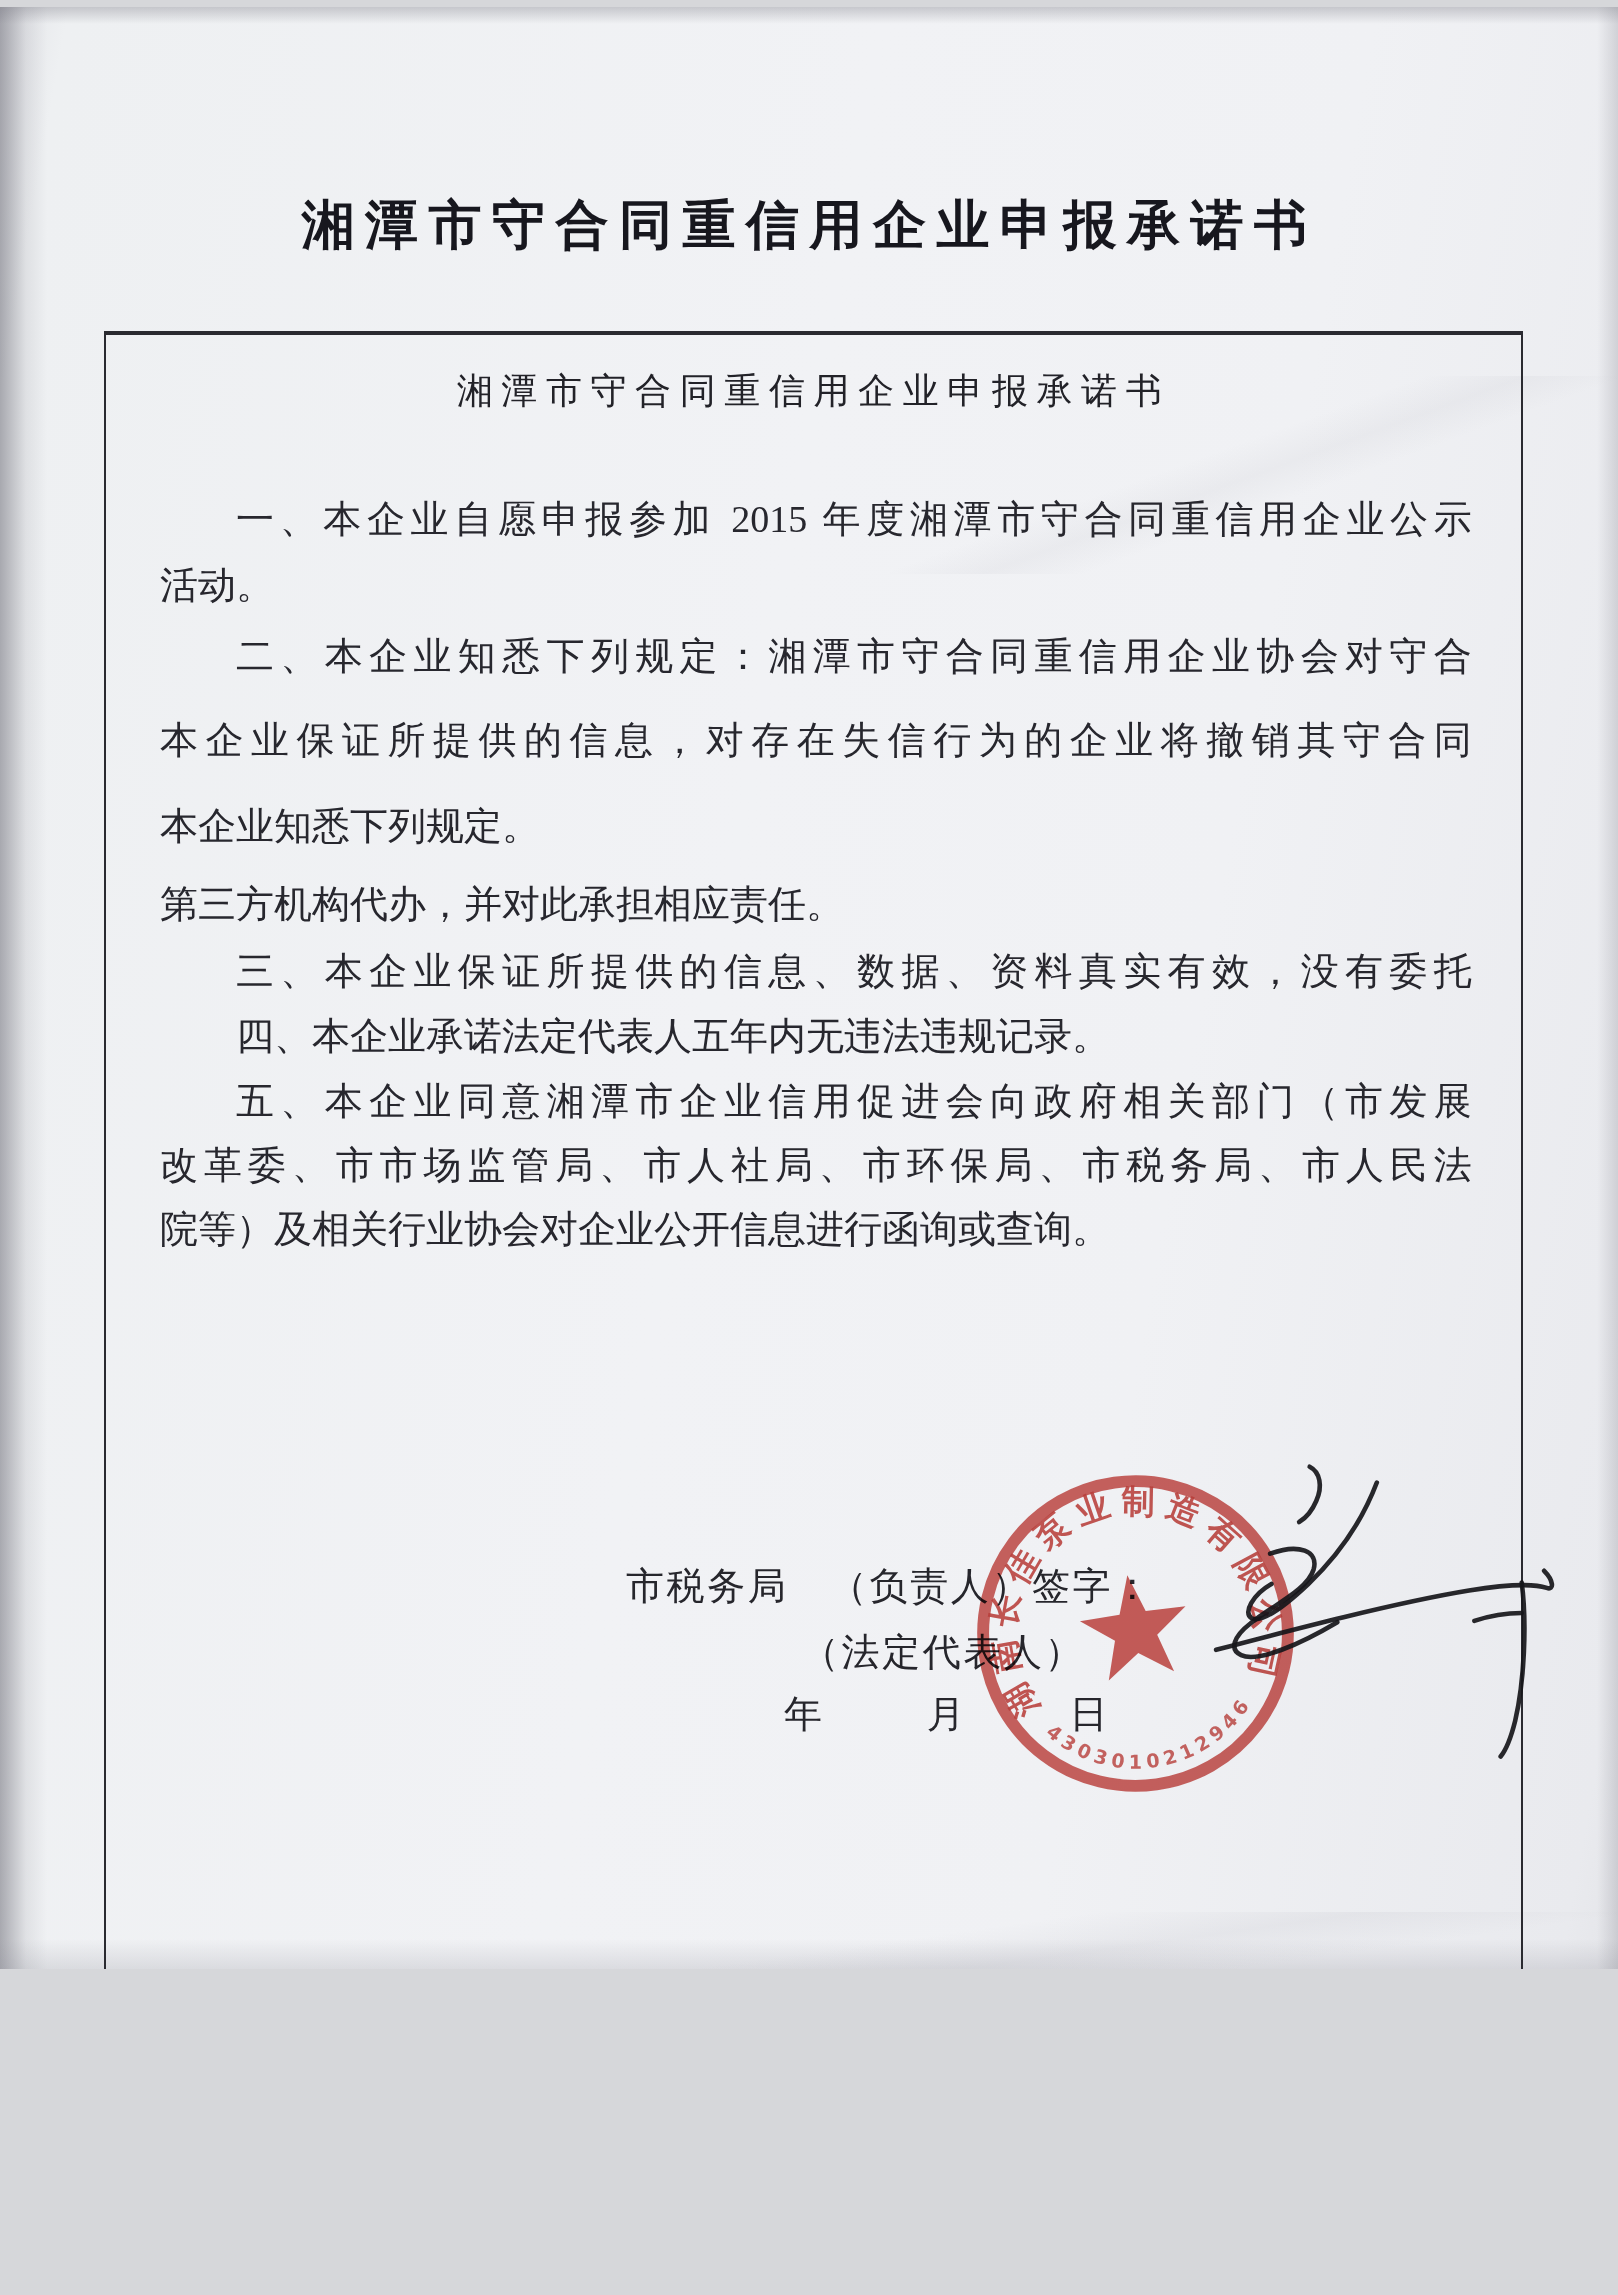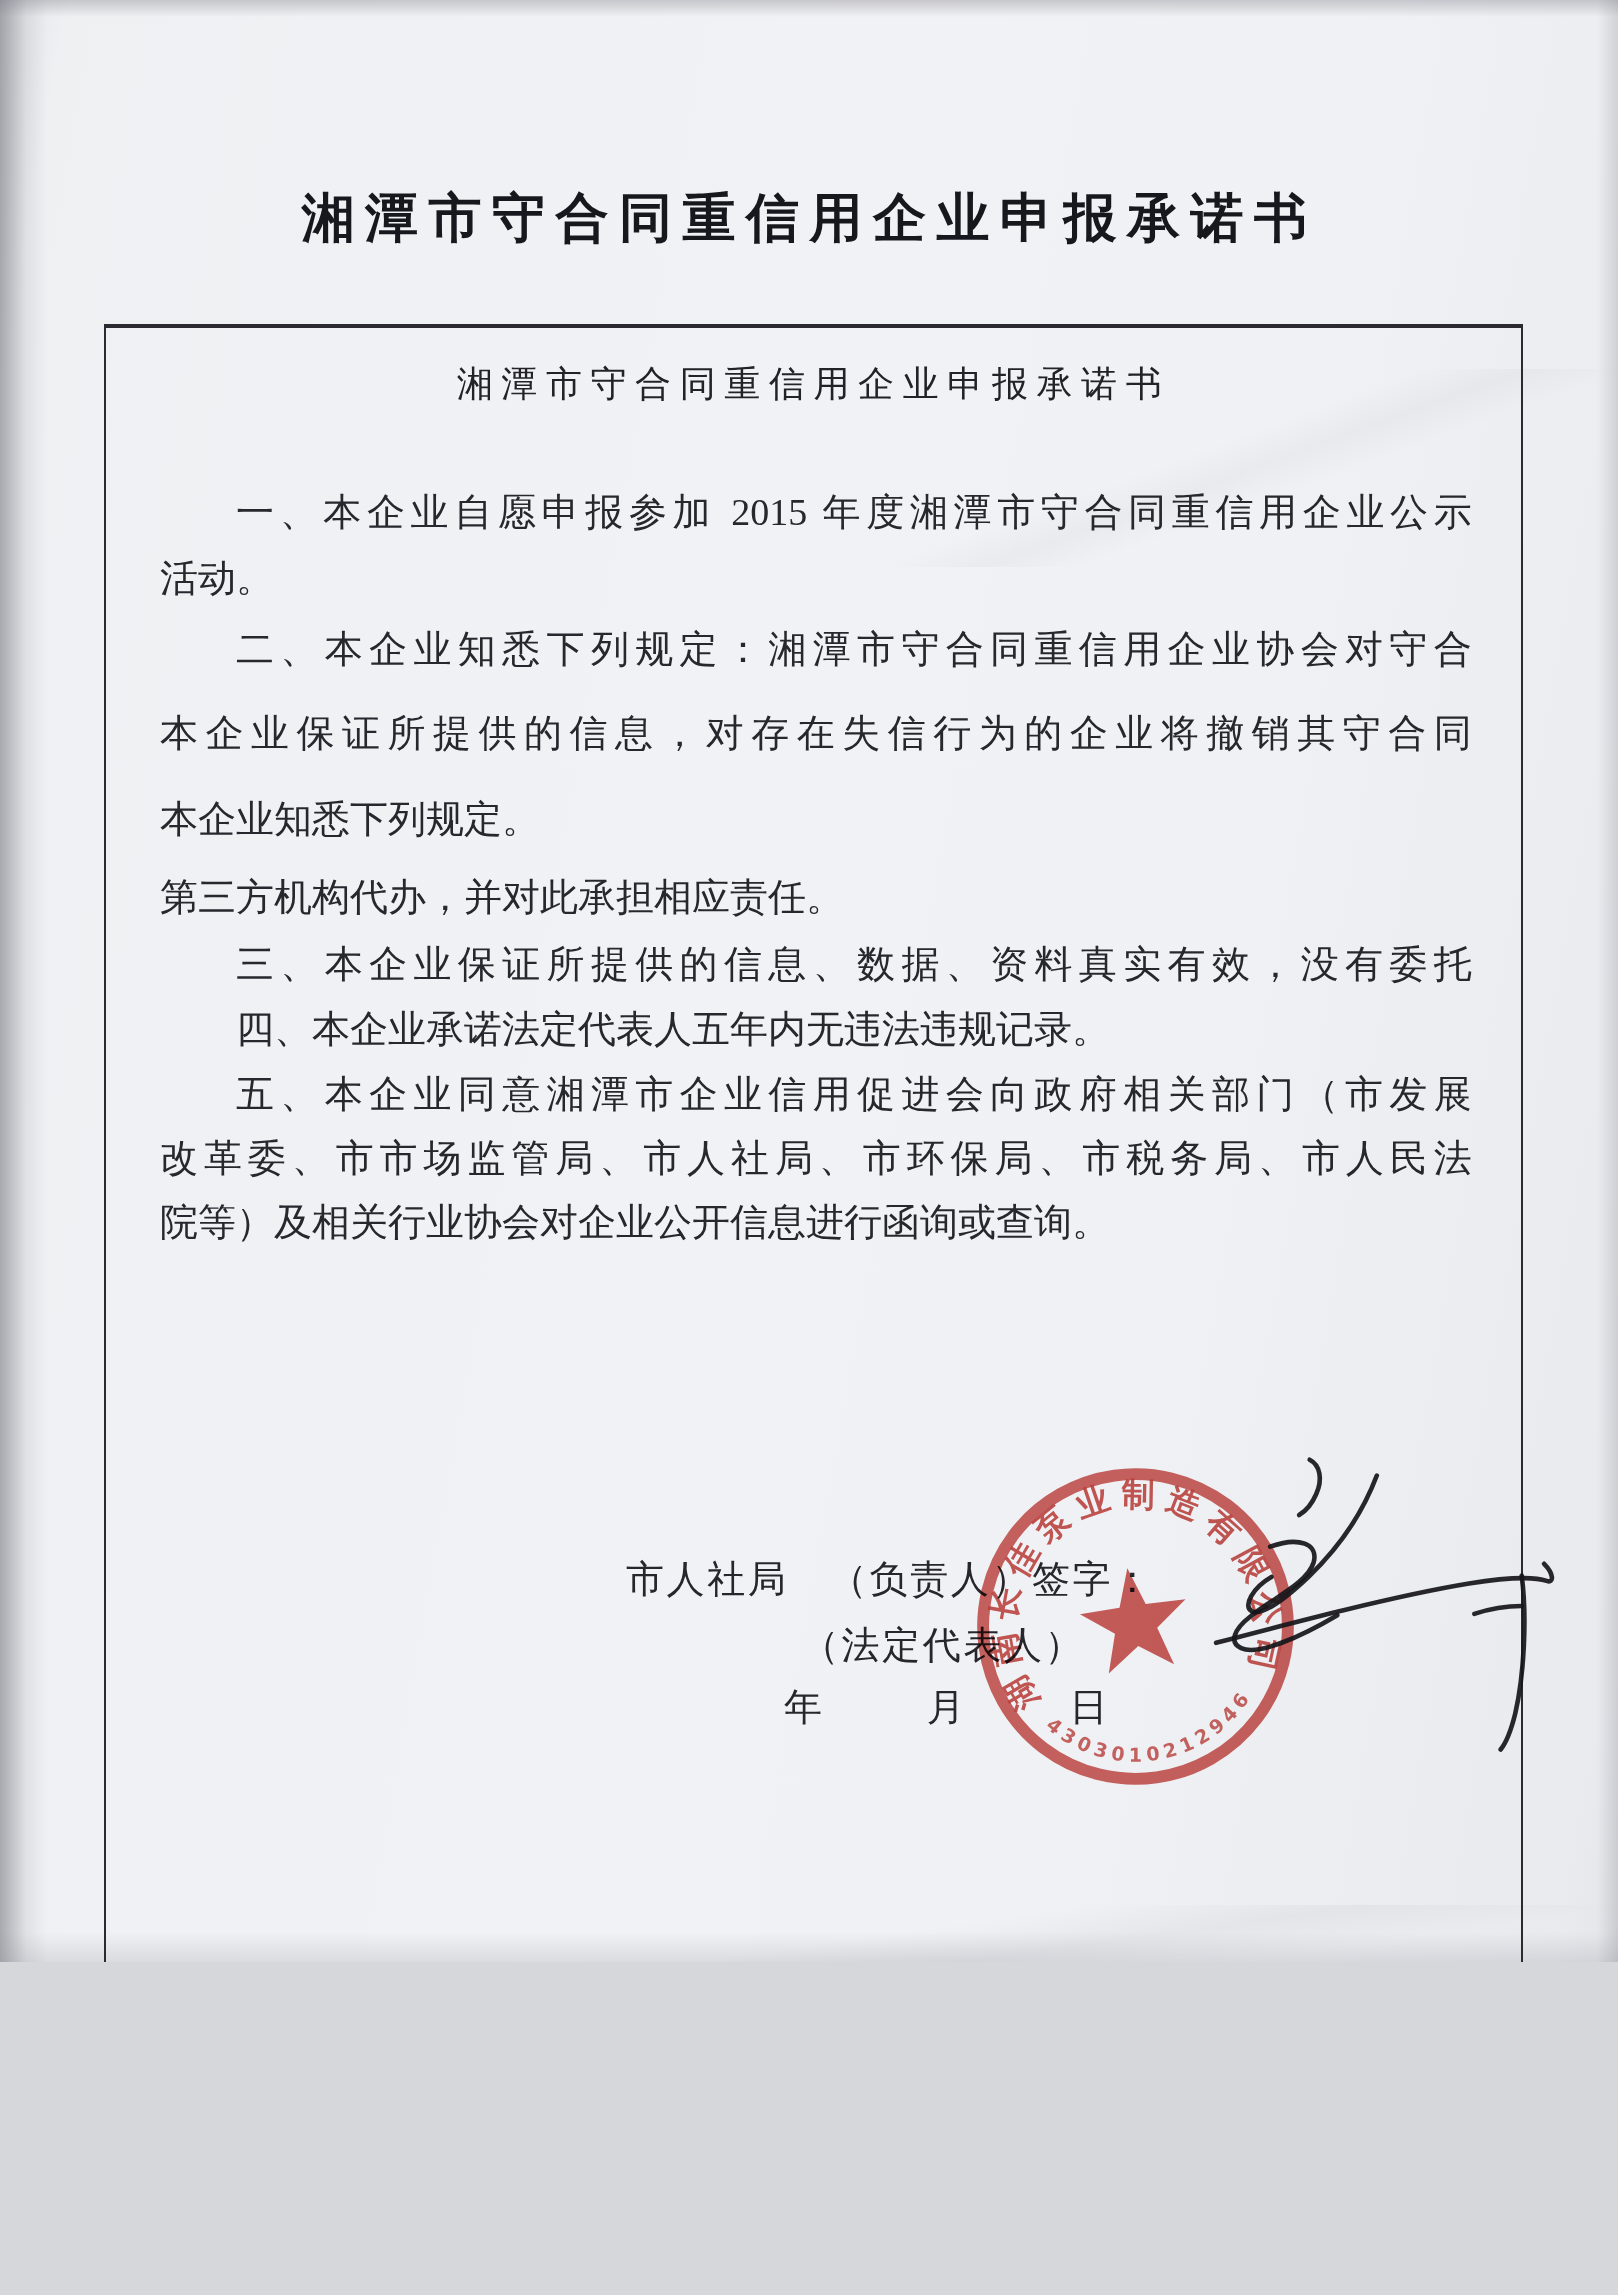--- a/index.html
+++ b/index.html
@@ -1,19 +1,19 @@
 <!DOCTYPE html>
 <html style="font-size:10.5px"><head>
 <meta charset="utf-8">
 <style>
   html,body{margin:0;padding:0;background:#d6d7da;}
   .page{
     position:relative;
     width:1619px;height:1962px;
-    margin:0 auto;
+    margin:7px auto;
     background:linear-gradient(100deg,#e2e3e7 0%,#eef0f2 3.5%,#f1f2f5 45%,#f0f1f4 70%,#e9eaee 97%,#e4e5e9 100%);
     overflow:hidden;
     font-family:"Liberation Serif","DejaVu Serif",serif;
     color:#26262c;
   }
   
   .edge{position:absolute;pointer-events:none;}
   .edge-left{left:0;top:0;bottom:0;width:47px;
     background:linear-gradient(90deg,rgba(110,110,120,.55),rgba(110,110,120,.12) 55%,rgba(110,110,120,0));}
   .edge-top{left:0;top:0;right:0;height:17px;
@@ -101,21 +101,21 @@
       <div class="bl just ind" style="height:65px">三、本企业保证所提供的信息、数据、资料真实有效，没有委托</div>
       <div class="bl ind" style="height:65px">四、本企业承诺法定代表人五年内无违法违规记录。</div>
       <div class="bl just ind" style="height:64px">五、本企业同意湘潭市企业信用促进会向政府相关部门（市发展</div>
       <div class="bl just" style="height:64px">改革委、市市场监管局、市人社局、市环保局、市税务局、市人民法</div>
       <div class="bl" style="height:64px">院等）及相关行业协会对企业公开信息进行函询或查询。</div>
     </div>
 
     <div class="box-bottom-line"></div>
   </div>
 
-  <div class="sig-line sig-sign">市人社局　（负责人）签字：</div>
+  <div class="sig-line sig-sign">市税务局　（负责人）签字：</div>
   <div class="sig-line sig-seal-note">（法定代表人）</div>
   <div class="sig-line sig-date">
     <span>年</span>
     <span class="gap-m">月</span>
     <span class="gap-d">日</span>
   </div>
 
   <svg class="seal-svg" viewBox="-260 -260 520 520" aria-hidden="true">
     <g transform="rotate(-8)">
       <circle class="seal-ring" cx="0" cy="0" r="231"></circle>

